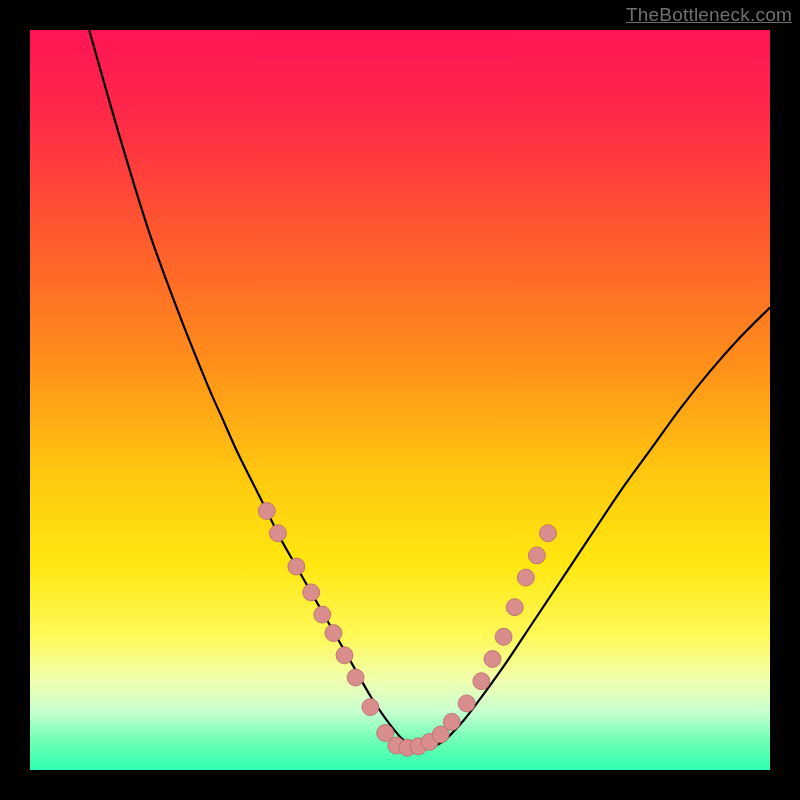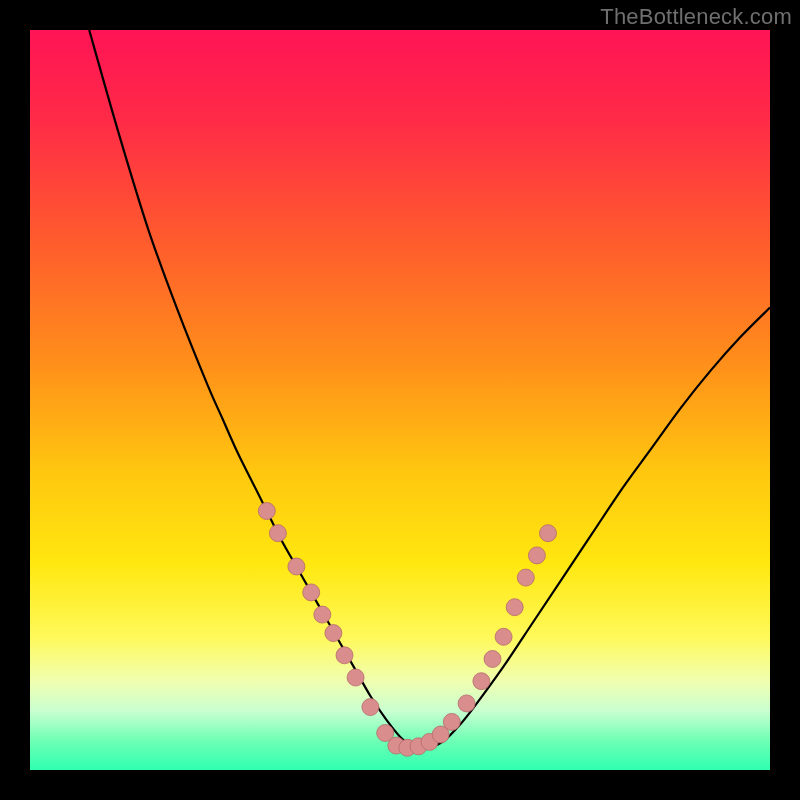--- a/index.html
+++ b/index.html
@@ -25,23 +25,24 @@
     left: 30px;
     width: 740px;
     height: 740px;
     overflow: hidden;
   }
   .watermark {
     position: absolute;
     top: 4px;
     right: 8px;
     color: #6f6f70;
-    font-size: 22px;
+    font-size: 19px;
     font-weight: 500;
     letter-spacing: 0.2px;
+    text-decoration: underline;
   }
   svg {
     display: block;
   }
 </style>
 </head>
 <body>
 
 <div class="frame">
   <div class="watermark">TheBottleneck.com</div>

